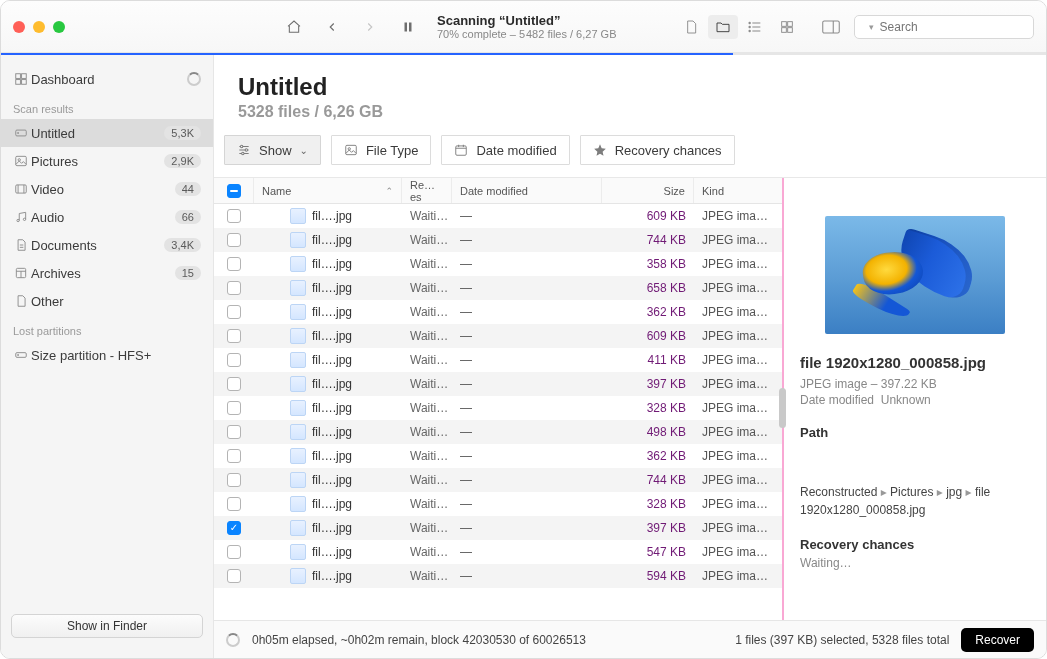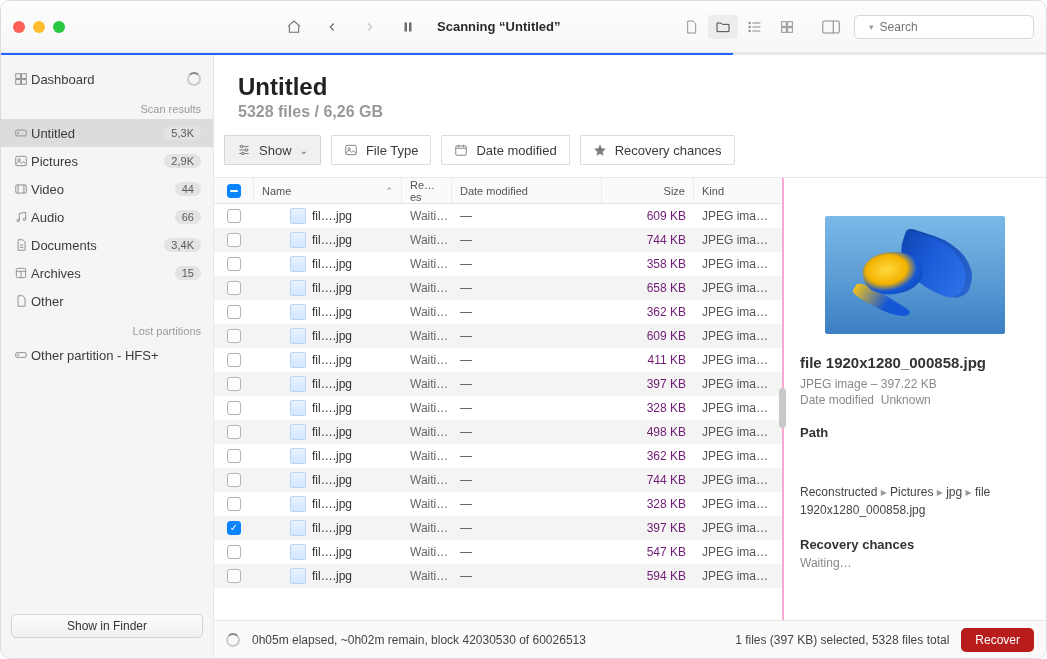--- a/index.html
+++ b/index.html
@@ -49,21 +49,21 @@
 .body { flex:1; display:flex; min-height:0; }
 
 
 .sidebar { width:213px; background:#f5f5f5; border-right:1px solid #e6e6e6; padding:10px 0; display:flex; flex-direction:column; overflow:hidden; }
 .sb-row { display:flex; align-items:center; height:28px; padding:0 12px; gap:2px; color:#3b3b3b; }
 .sb-row.clickable { cursor:default; }
 .sb-row .icon { width:16px; display:flex; justify-content:center; color:#8b8b8b; }
 .sb-row .label { flex:1; white-space:nowrap; overflow:hidden; text-overflow:ellipsis; }
 .sb-row .badge { background:#e3e3e3; color:#5a5a5a; font-size:11px; padding:1px 7px; border-radius:9px; min-width:24px; text-align:center;}
 .sb-row.selected { background:#dcdcdc; }
-.sb-head { font-size:11px; color:#9a9a9a; padding:10px 12px 4px; font-weight:500;text-align:right; }
+.sb-head { font-size:11px; color:#9a9a9a; padding:10px 12px 4px; font-weight:500; }
 .spinner-sm { width:14px; height:14px; border:2px solid #ccc; border-top-color:#888; border-radius:50%; animation:spin 1s linear infinite; }
 @keyframes spin { to { transform:rotate(360deg);} }
 .sb-footer { margin-top:auto; padding:10px; }
 .sb-footer button { width:100%; height:24px; border:1px solid #d4d4d4; background:linear-gradient(#fcfcfc,#f0f0f0); border-radius:5px; font-size:12px; color:#333; }
 
 
 .main { flex:1; display:flex; flex-direction:column; min-width:0; }
 .header { padding:18px 24px 14px; }
 .header h1 { font-size:24px; font-weight:700; color:#222; }
 .header .sub { font-size:16px; font-weight:700; color:#999; margin-top:2px; }
@@ -111,21 +111,21 @@
 .ins-meta { color:#888; font-size:12px; margin-bottom:2px; }
 .ins-sec { font-weight:700; margin-top:18px; margin-bottom:4px; }
 .ins-path { font-size:12px; color:#444; line-height:1.5;margin-top:43px; }
 .ins-path .sep { color:#999; }
 .ins-rc { color:#888; font-size:12px; }
 
 
 .statusbar { height:38px; border-top:1px solid #e6e6e6; display:flex; align-items:center; padding:0 12px; gap:12px; font-size:12px; color:#444; background:#fafafa; }
 .statusbar .spinner-sm { width:14px; height:14px; }
 .status-spacer { flex:1; }
-.recover-btn { background:#b91c1c; color:#fff; border:none; height:24px; padding:0 14px; border-radius:5px; font-size:12px; font-weight:500; }
+.recover-btn { background:#000000; color:#fff; border:none; height:24px; padding:0 14px; border-radius:5px; font-size:12px; font-weight:500; }
 
 svg { display:block; }
 </style>
 </head>
 <body>
 
 <div class="window">
 
   <div class="toolbar">
     <div class="traffic">
@@ -151,20 +151,21 @@
         </svg>
     </div>
     <div class="tb-btn">
       <svg width="12" height="14" viewBox="0 0 24 24" fill="currentColor">
           <rect x="5" y="3" width="5" height="18"></rect>
           <rect x="14" y="3" width="5" height="18"></rect>
         </svg>
     </div>
     <div class="title-block">
       <span class="title-main">Scanning “Untitled”</span>
+      <span class="title-sub">70% complete – 5 482 files / 6,27 GB</span>
     </div>
     <div class="view-group">
       <div class="view-btn">
         <svg width="16" height="16" viewBox="0 0 24 24" fill="none" stroke="currentColor" stroke-width="1.4">
             <path d="M7 3h8l4 4v14H7z"></path>
           </svg>
       </div>
       <div class="view-btn active">
         <svg width="16" height="16" viewBox="0 0 24 24" fill="none" stroke="currentColor" stroke-width="1.4">
             <path d="M3 6h6l2 2h10v11H3z"></path>
@@ -303,21 +304,21 @@
 
       <div class="sb-head">Lost partitions</div>
       <div id="sb-lost">
           <div class="sb-row clickable">
             <span class="icon">
               <svg width="14" height="14" viewBox="0 0 24 24" fill="none" stroke="currentColor" stroke-width="1.6">
                 <rect x="3" y="8" width="18" height="8" rx="2"></rect>
                 <circle cx="7" cy="12" r="1"></circle>
               </svg>
             </span>
-            <span class="label">Other partition - HFS+</span>
+            <span class="label">Size partition - HFS+</span>
           </div>
         </div>
 
       <div class="sb-footer">
         <button>Show in Finder</button>
       </div>
     </div>
 
     <div class="main">
       <div class="header">

